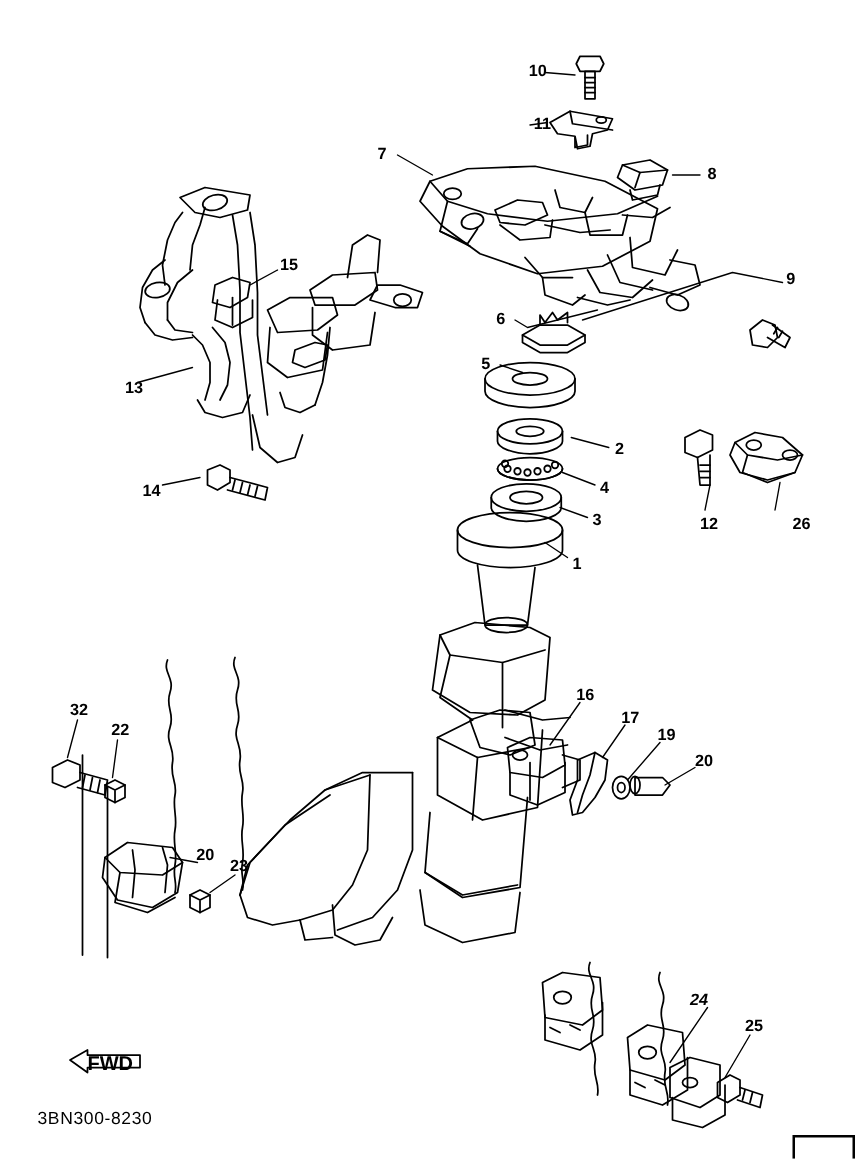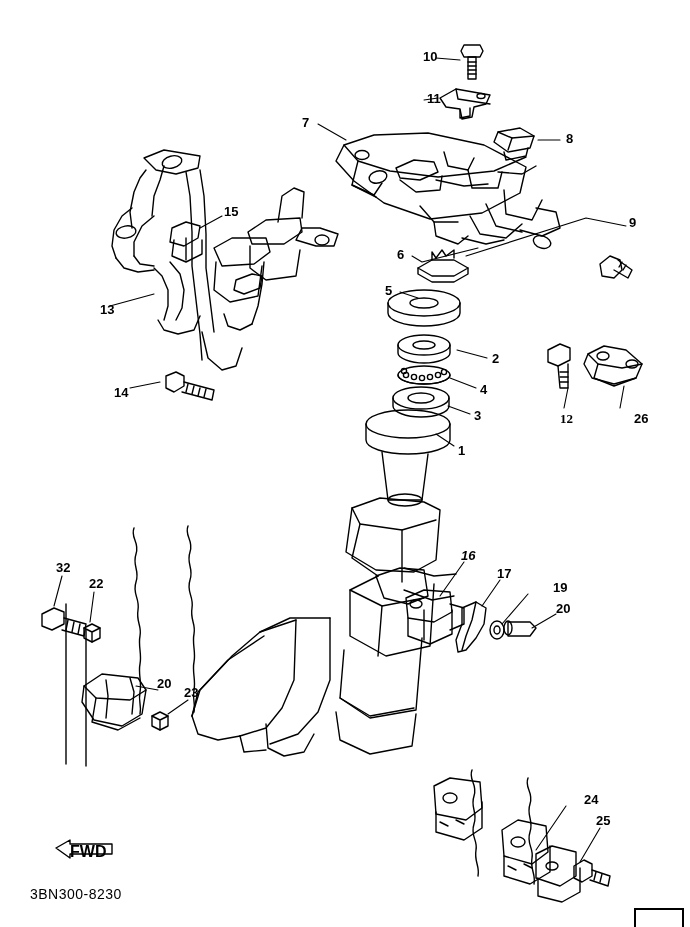--- a/index.html
+++ b/index.html
@@ -355,33 +355,33 @@
   <div class="callout" style="left:492px; top:352px;">2</div>
   <div class="callout" style="left:474px; top:409px;">3</div>
   <div class="callout" style="left:480px; top:383px;">4</div>
   <div class="callout" style="left:385px; top:284px;">5</div>
   <div class="callout" style="left:397px; top:248px;">6</div>
   <div class="callout" style="left:302px; top:116px;">7</div>
   <div class="callout" style="left:566px; top:132px;">8</div>
   <div class="callout" style="left:629px; top:216px;">9</div>
   <div class="callout" style="left:423px; top:50px;">10</div>
   <div class="callout" style="left:403px; top:92px;margin-left:24px;">11</div>
-  <div class="callout" style="left:560px; top:412px;font-family:Liberation Serif, serif;">12</div>
+  <div class="callout" style="left:560px; top:412px;">12</div>
   <div class="callout" style="left:100px;  top:303px;">13</div>
   <div class="callout" style="left:114px; top:386px;">14</div>
   <div class="callout" style="left:224px; top:205px;">15</div>
-  <div class="callout" style="left:461px; top:549px;font-style:italic;">16</div>
+  <div class="callout" style="left:461px; top:549px;">16</div>
   <div class="callout" style="left:497px; top:567px;">17</div>
   <div class="callout" style="left:556px; top:602px;">20</div>
-  <div class="callout" style="left:526px; top:581px;margin-left:27px;">19</div>
+  <div class="callout" style="left:526px; top:581px;">19</div>
   <div class="callout" style="left:157px; top:677px;">20</div>
   <div class="callout" style="left:56px;  top:561px;">32</div>
   <div class="callout" style="left:89px;  top:577px;">22</div>
   <div class="callout" style="left:184px; top:686px;">23</div>
-  <div class="callout" style="left:584px; top:793px;">24</div>
+  <div class="callout" style="left:552px; top:793px;font-style:italic;">24</div>
   <div class="callout" style="left:596px; top:814px;">25</div>
   <div class="callout" style="left:621px; top:412px;margin-left:13px;">26</div>
 
   <div id="fwd-text">FWD</div>
 
   <div id="part-number">3BN300-8230</div>
 
   <div id="corner-box"></div>
 
 </div>

